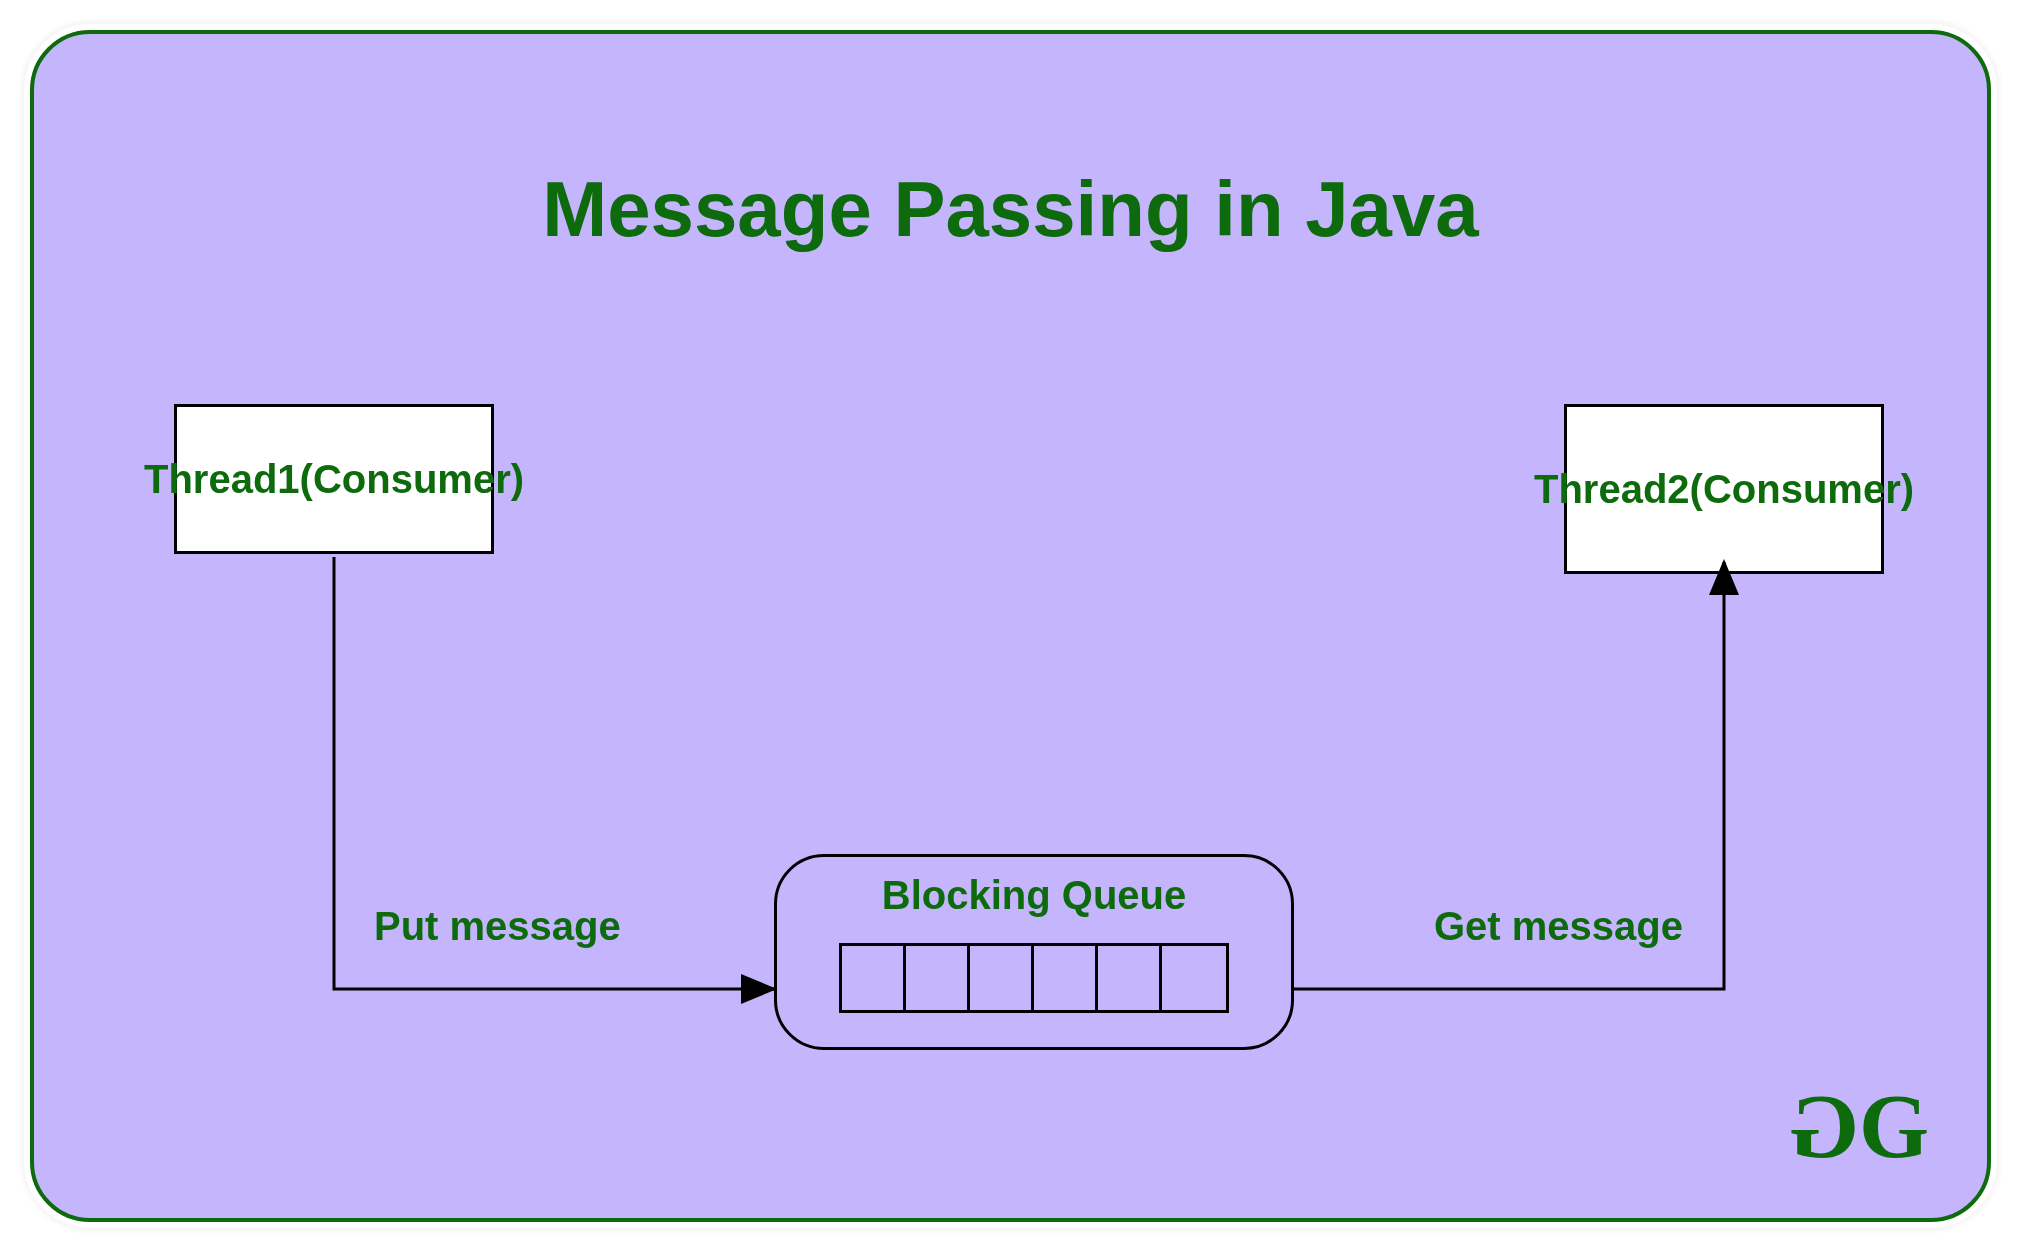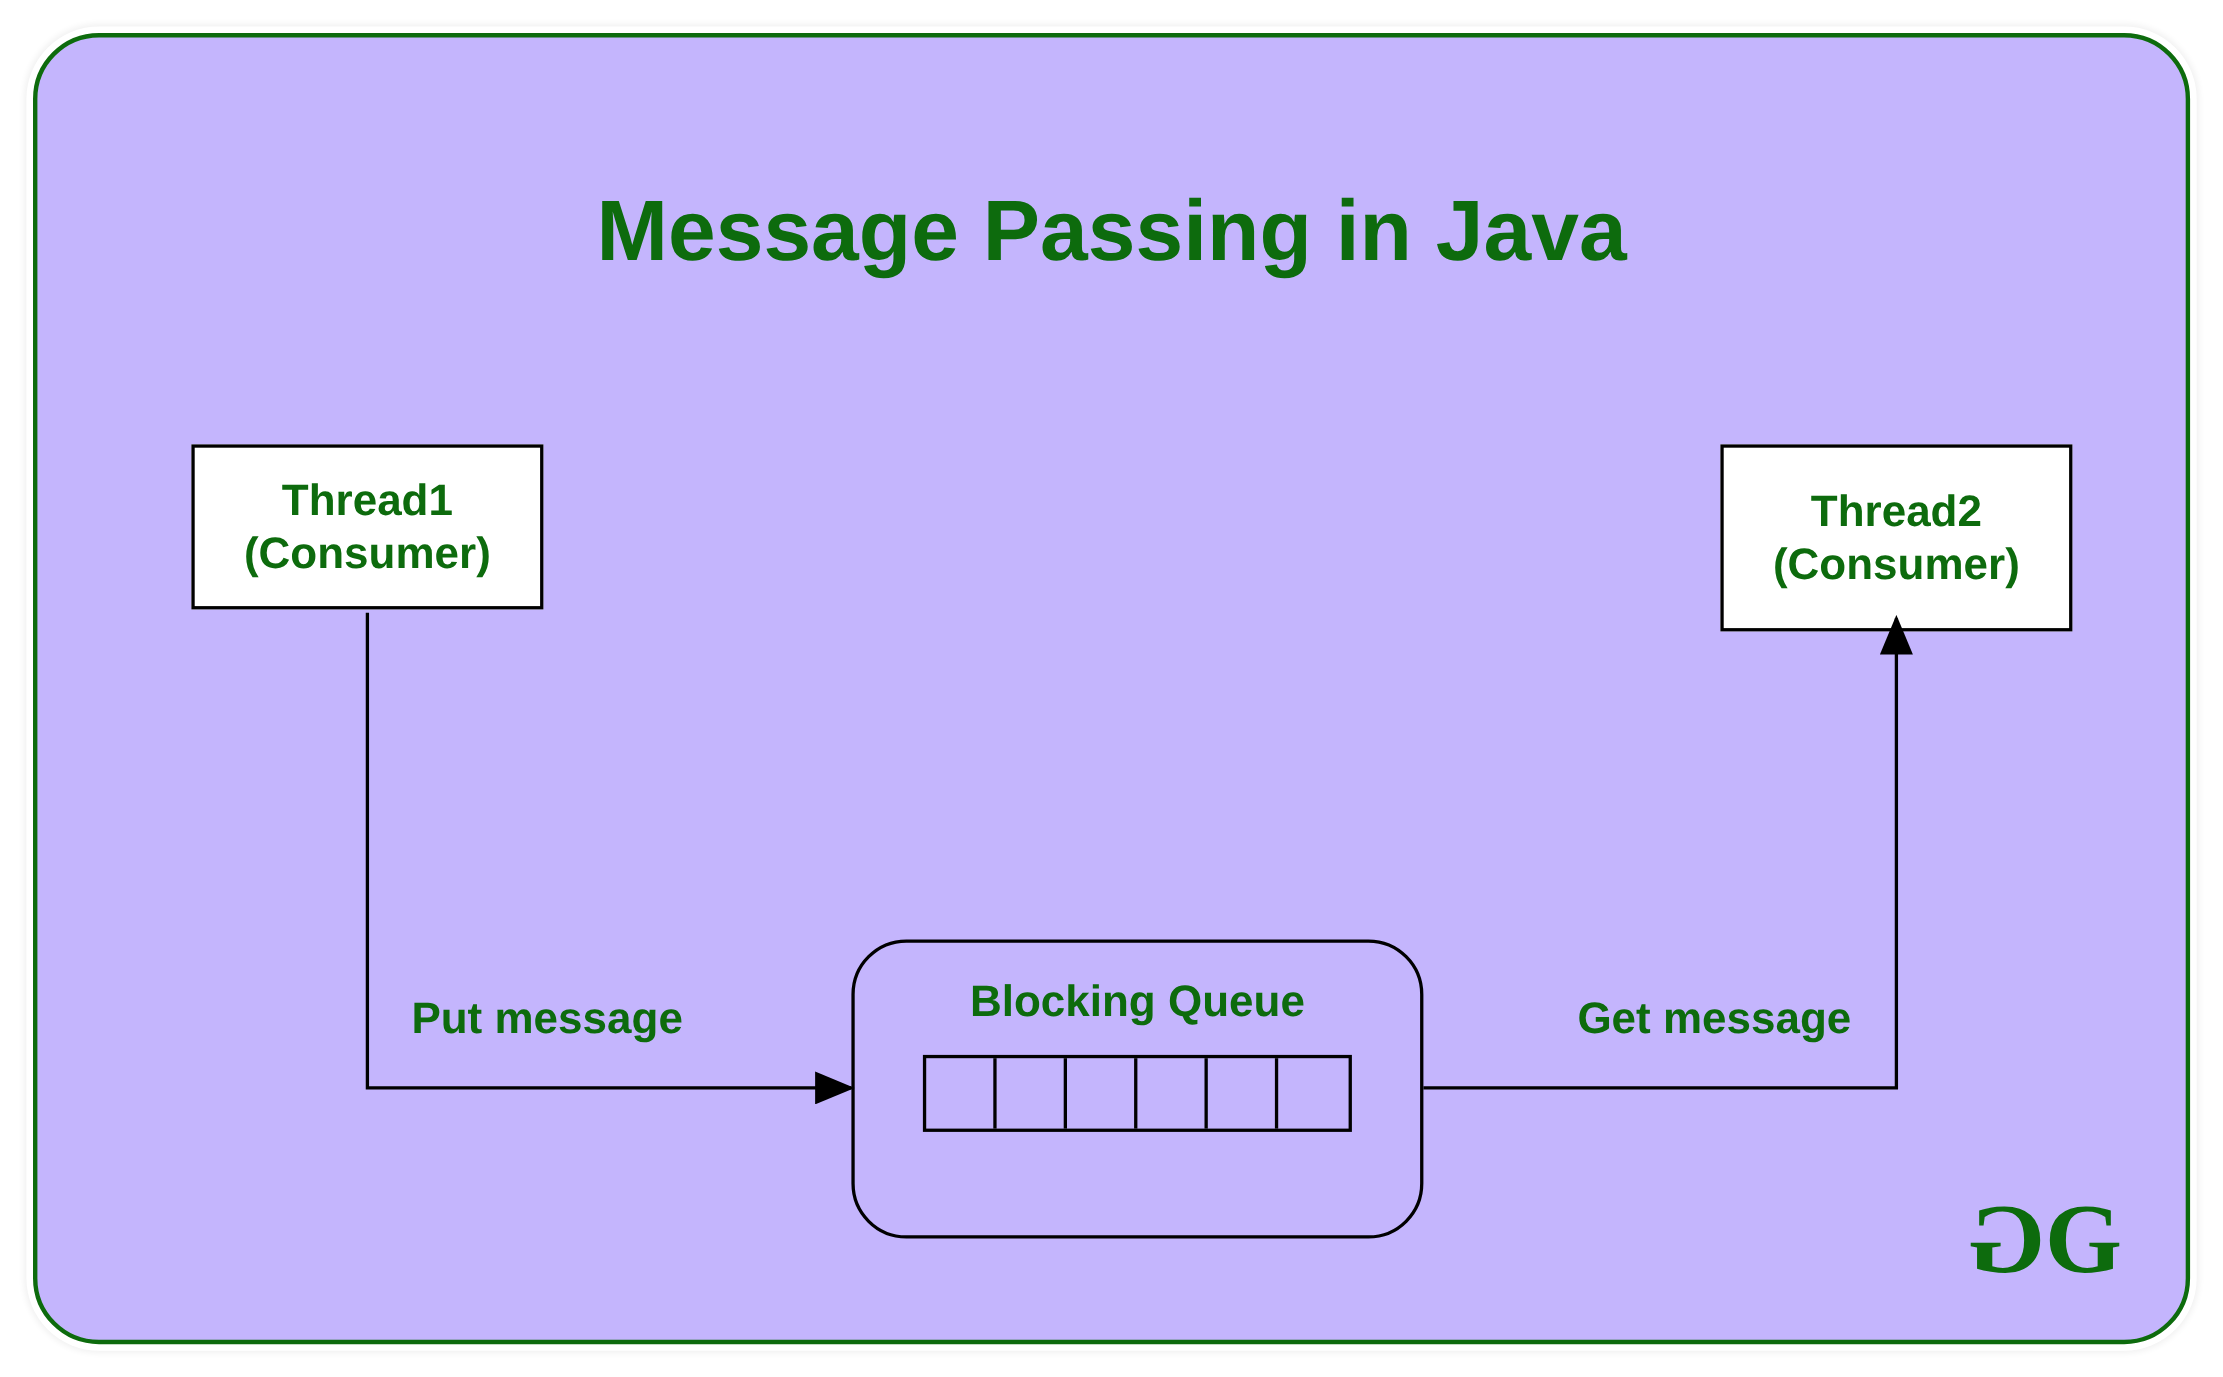--- a/index.html
+++ b/index.html
@@ -32,40 +32,40 @@
       color: #0d6b0d;
     }
     .thread-box {
       position: absolute;
       border: 3px solid #000;
       background: #fff;
       color: #0d6b0d;
       font-size: 40px;
       font-weight: bold;
       display: flex;
-      flex-direction: column;
+      flex-direction: row;
       align-items: center;
       justify-content: center;
       padding: 18px 30px;
       line-height: 1.2;
     }
     .thread1 { top: 370px; left: 140px; width: 320px; height: 150px; }
     .thread2 { top: 370px; left: 1530px; width: 320px; height: 170px; }
     .queue-container {
       position: absolute;
       top: 820px;
       left: 740px;
       width: 520px;
-      height: 272px;
+      height: 196px;
       border: 3px solid #000;
       border-radius: 50px;
       display: flex;
       flex-direction: column;
       align-items: center;
-      padding-top: 32px;
+      padding-top: 16px;
     }
     .queue-title {
       color: #0d6b0d;
       font-size: 40px;
       font-weight: bold;
       margin-bottom: 25px;
     }
     .queue-cells {
       display: flex;
       border: 3px solid #000;

